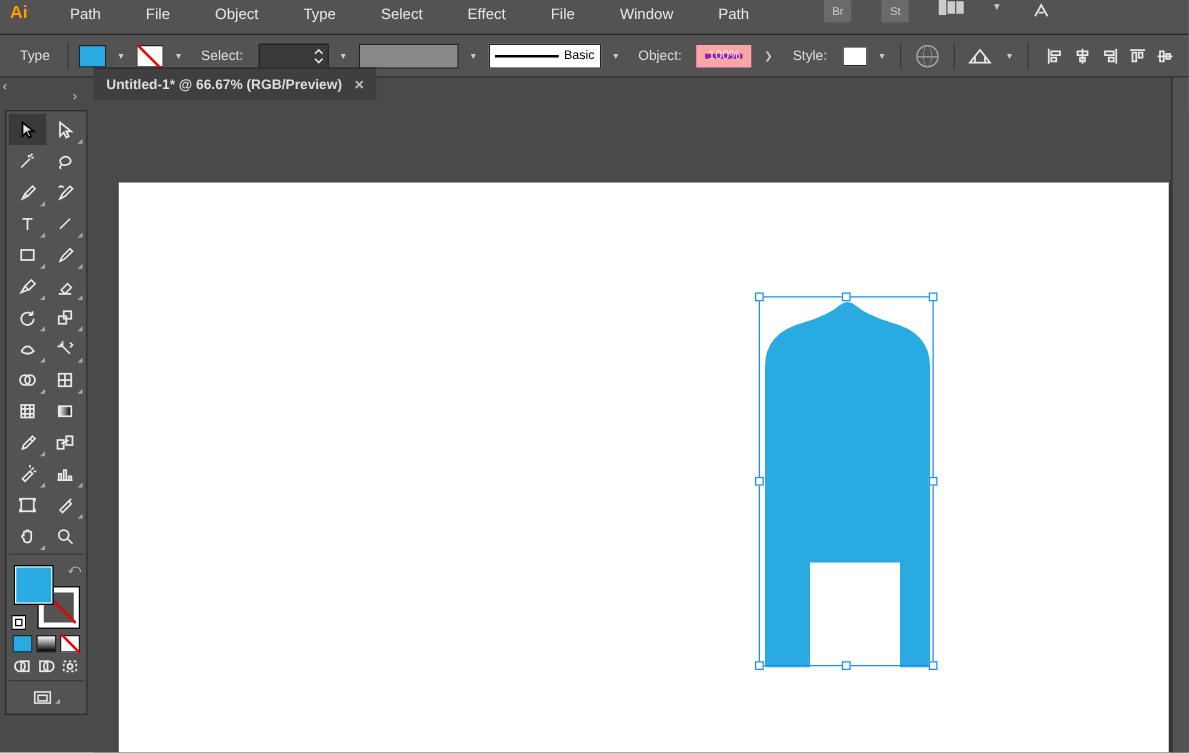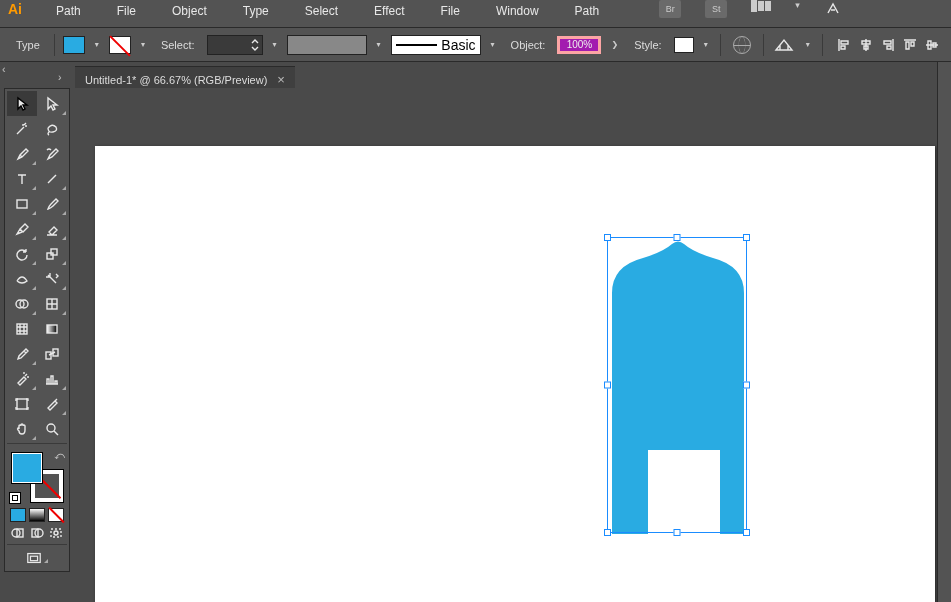--- a/index.html
+++ b/index.html
@@ -23,32 +23,32 @@
   .ctrl-sep { width: 1px; height: 22px; background: #3a3a3a; margin: 0 2px; }
   .swatch-box { width: 22px; height: 18px; border: 1px solid #222; position: relative; }
   .swatch-blue { background: #29abe2; }
   .swatch-none { background: #fff; }
   .swatch-none::after { content: ""; position: absolute; width: 140%; height: 2px; background: #e00; top: 50%; left: -20%; transform: rotate(45deg); }
   .dd-chev { font-size: 8px; color: #ccc; padding: 0 4px; cursor: pointer; }
   .stroke-width { width: 56px; height: 20px; background: #3a3a3a; border: 1px solid #222; display: flex; align-items: center; justify-content: flex-end; padding: 0 2px; }
   .profile-box { width: 80px; height: 20px; background: #888; border: 1px solid #222; }
   .brush-box { width: 90px; height: 20px; background: #fff; border: 1px solid #222; display: flex; align-items: center; padding: 0 4px; gap: 4px; }
   .brush-line { flex: 1; height: 2px; background: #000; }
-  .brush-label { font-size: 14px; color: #000; }
-  .opacity-box { width: 44px; height: 18px; background: #a21caf; border: 3px solid #fca5a5; display: flex; align-items: center; justify-content: center; color: #eee; font-size: 10px; }
+  .brush-label { font-size: 10px; color: #000; }
+  .opacity-box { width: 44px; height: 18px; background: #a21caf; border: 7px solid #fca5a5; display: flex; align-items: center; justify-content: center; color: #eee; font-size: 10px; }
   .style-swatch { width: 20px; height: 16px; background: #fff; border: 1px solid #222; }
   .globe-icon { width: 18px; height: 18px; border: 1.5px solid #aaa; border-radius: 50%; position: relative; margin: 0 4px; }
   .globe-icon::before { content: ""; position: absolute; inset: 0; border-left: 1px solid #aaa; border-right: 1px solid #aaa; border-radius: 50%; transform: scaleX(0.45); }
   .globe-icon::after { content: ""; position: absolute; left: 0; right: 0; top: 50%; height: 1px; background: #aaa; }
   .persp-icon { width: 20px; height: 14px; margin: 0 2px; }
   .align-group { display: flex; gap: 4px; margin-left: 4px; }
   .align-icon { width: 18px; height: 18px; display: flex; align-items: center; justify-content: center; }
 
   
-  .tab-bar { position: absolute; left: 75px; top: 66px; height: 26px; display: flex; align-items: center; }
+  .tab-bar { position: absolute; left: 75px; top: 54px; height: 26px; display: flex; align-items: center; font-weight: bold; }
   .doc-tab { height: 26px; background: #3f3f3f; padding: 0 10px; display: flex; align-items: center; gap: 10px; border-top: 1px solid #2a2a2a; color: #ddd; font-size: 11px; }
   .tab-close { font-size: 13px; color: #bbb; cursor: pointer; }
 
   
   .left-collapse { position: absolute; left: 2px; top: 64px; width: 14px; height: 12px; color: #aaa; font-size: 10px; letter-spacing: -3px; }
   .tools-collapse { position: absolute; left: 58px; top: 72px; width: 14px; height: 12px; color: #aaa; font-size: 10px; letter-spacing: -3px; }
 
   
   .tools-panel { position: absolute; left: 4px; top: 88px; width: 66px; background: #535353; border: 1px solid #2a2a2a; display: flex; flex-wrap: wrap; padding: 2px; gap: 0; }
   .tool { width: 30px; height: 25px; display: flex; align-items: center; justify-content: center; cursor: pointer; position: relative; color: #e8e8e8; }

